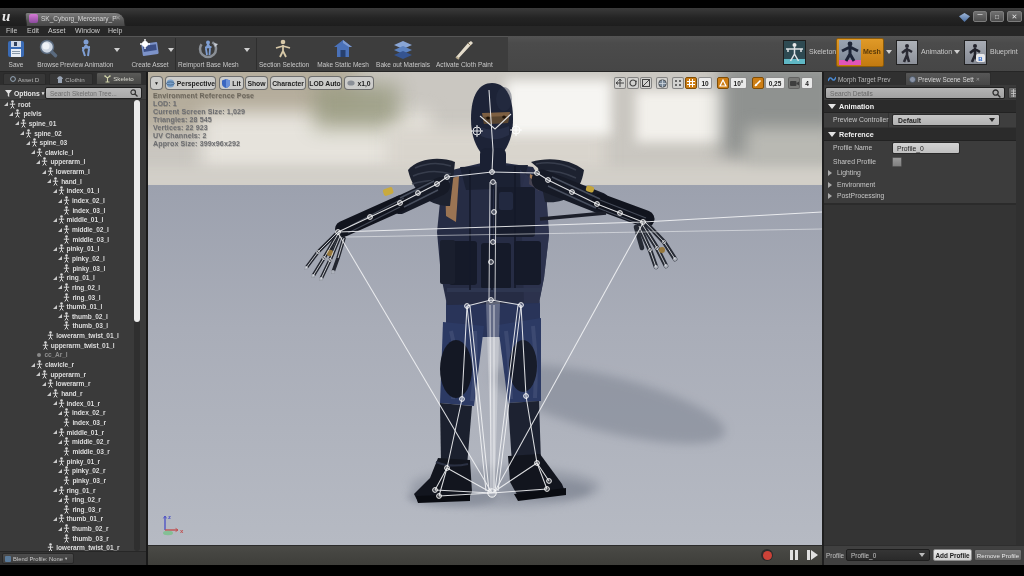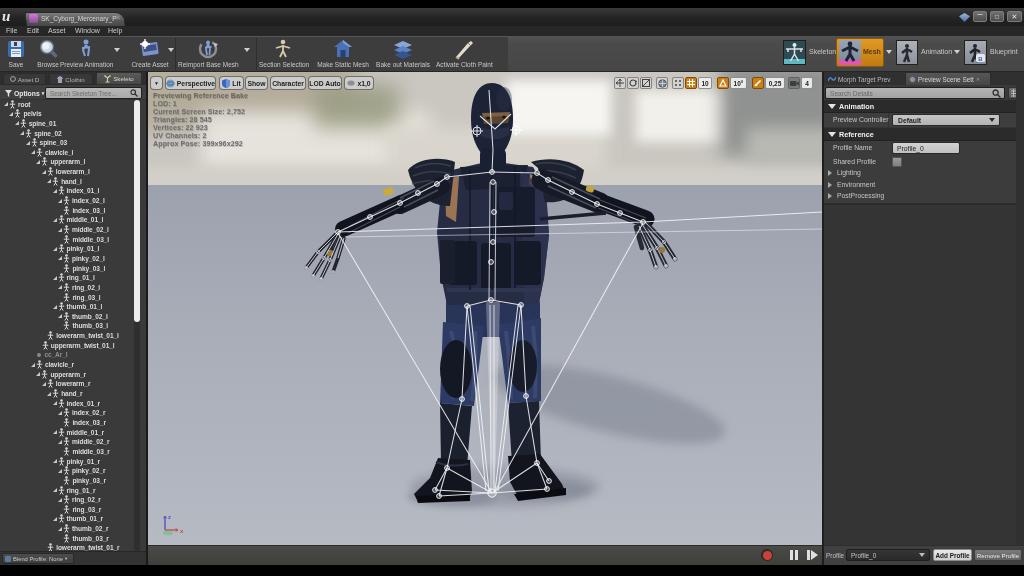--- a/index.html
+++ b/index.html
@@ -717,27 +717,27 @@
         <path d="M4 0 L8 1.5 V5 C8 7 6 8.5 4 9 C2 8.5 0 7 0 5 V1.5 Z" fill="#3a66c0"></path>
         <path d="M4 0 L8 1.5 V5 C8 7 6 8.5 4 9Z" fill="#6a90d8"></path>
       </svg>Lit</div>
     <div class="vbtn" style="left:99px;width:23px">Show</div>
     <div class="vbtn" style="left:124px;width:36px">Character</div>
     <div class="vbtn" style="left:162px;width:34px">LOD Auto</div>
     <div class="vbtn" style="left:198px;width:30px"><svg width="8" height="6" viewBox="0 0 8 6">
         <ellipse cx="4" cy="3" rx="3.6" ry="2.6" fill="#8a8f96"></ellipse>
       </svg>x1,0</div>
     <div class="a" style="left:7px;top:20px;font-size:7.1px;font-weight:bold;line-height:8.05px;letter-spacing:0.1px;color:#6d6e71;text-shadow:0.5px 0.5px 0.4px rgba(70,70,70,0.28)">
-<div style="color:#6e685c">Previewing Reference Bake</div>
+<div style="color:#6e685c">Environment Reference Pose</div>
 <div>LOD: 1</div>
-      <div>Current Screen Size: 2,752</div>
+      <div>Current Screen Size: 1,029</div>
       <div>Triangles: 28 545</div>
       <div>Vertices: 22 923</div>
       <div>UV Channels: 2</div>
-      <div>Approx Pose: 399x96x292</div>
+      <div>Approx Size: 399x96x292</div>
     </div>
     <div class="gbtn" style="left:468px">
       <svg width="8" height="8" viewBox="0 0 8 8">
         <path d="M4 0 v8 M0 4 h8 M4 0 l-1.5 2 M4 0 l1.5 2 M0 4 l2 -1.5 M0 4 l2 1.5" stroke="#444444" stroke-width="1" fill="none"></path>
       </svg>
     </div>
     <div class="gbtn" style="left:481px">
       <svg width="8" height="8" viewBox="0 0 8 8">
         <circle cx="4" cy="4" r="3" fill="none" stroke="#444444" stroke-width="1.2"></circle>
         <path d="M7 1 l1 2 -2.2 0z" fill="#444444"></path>

